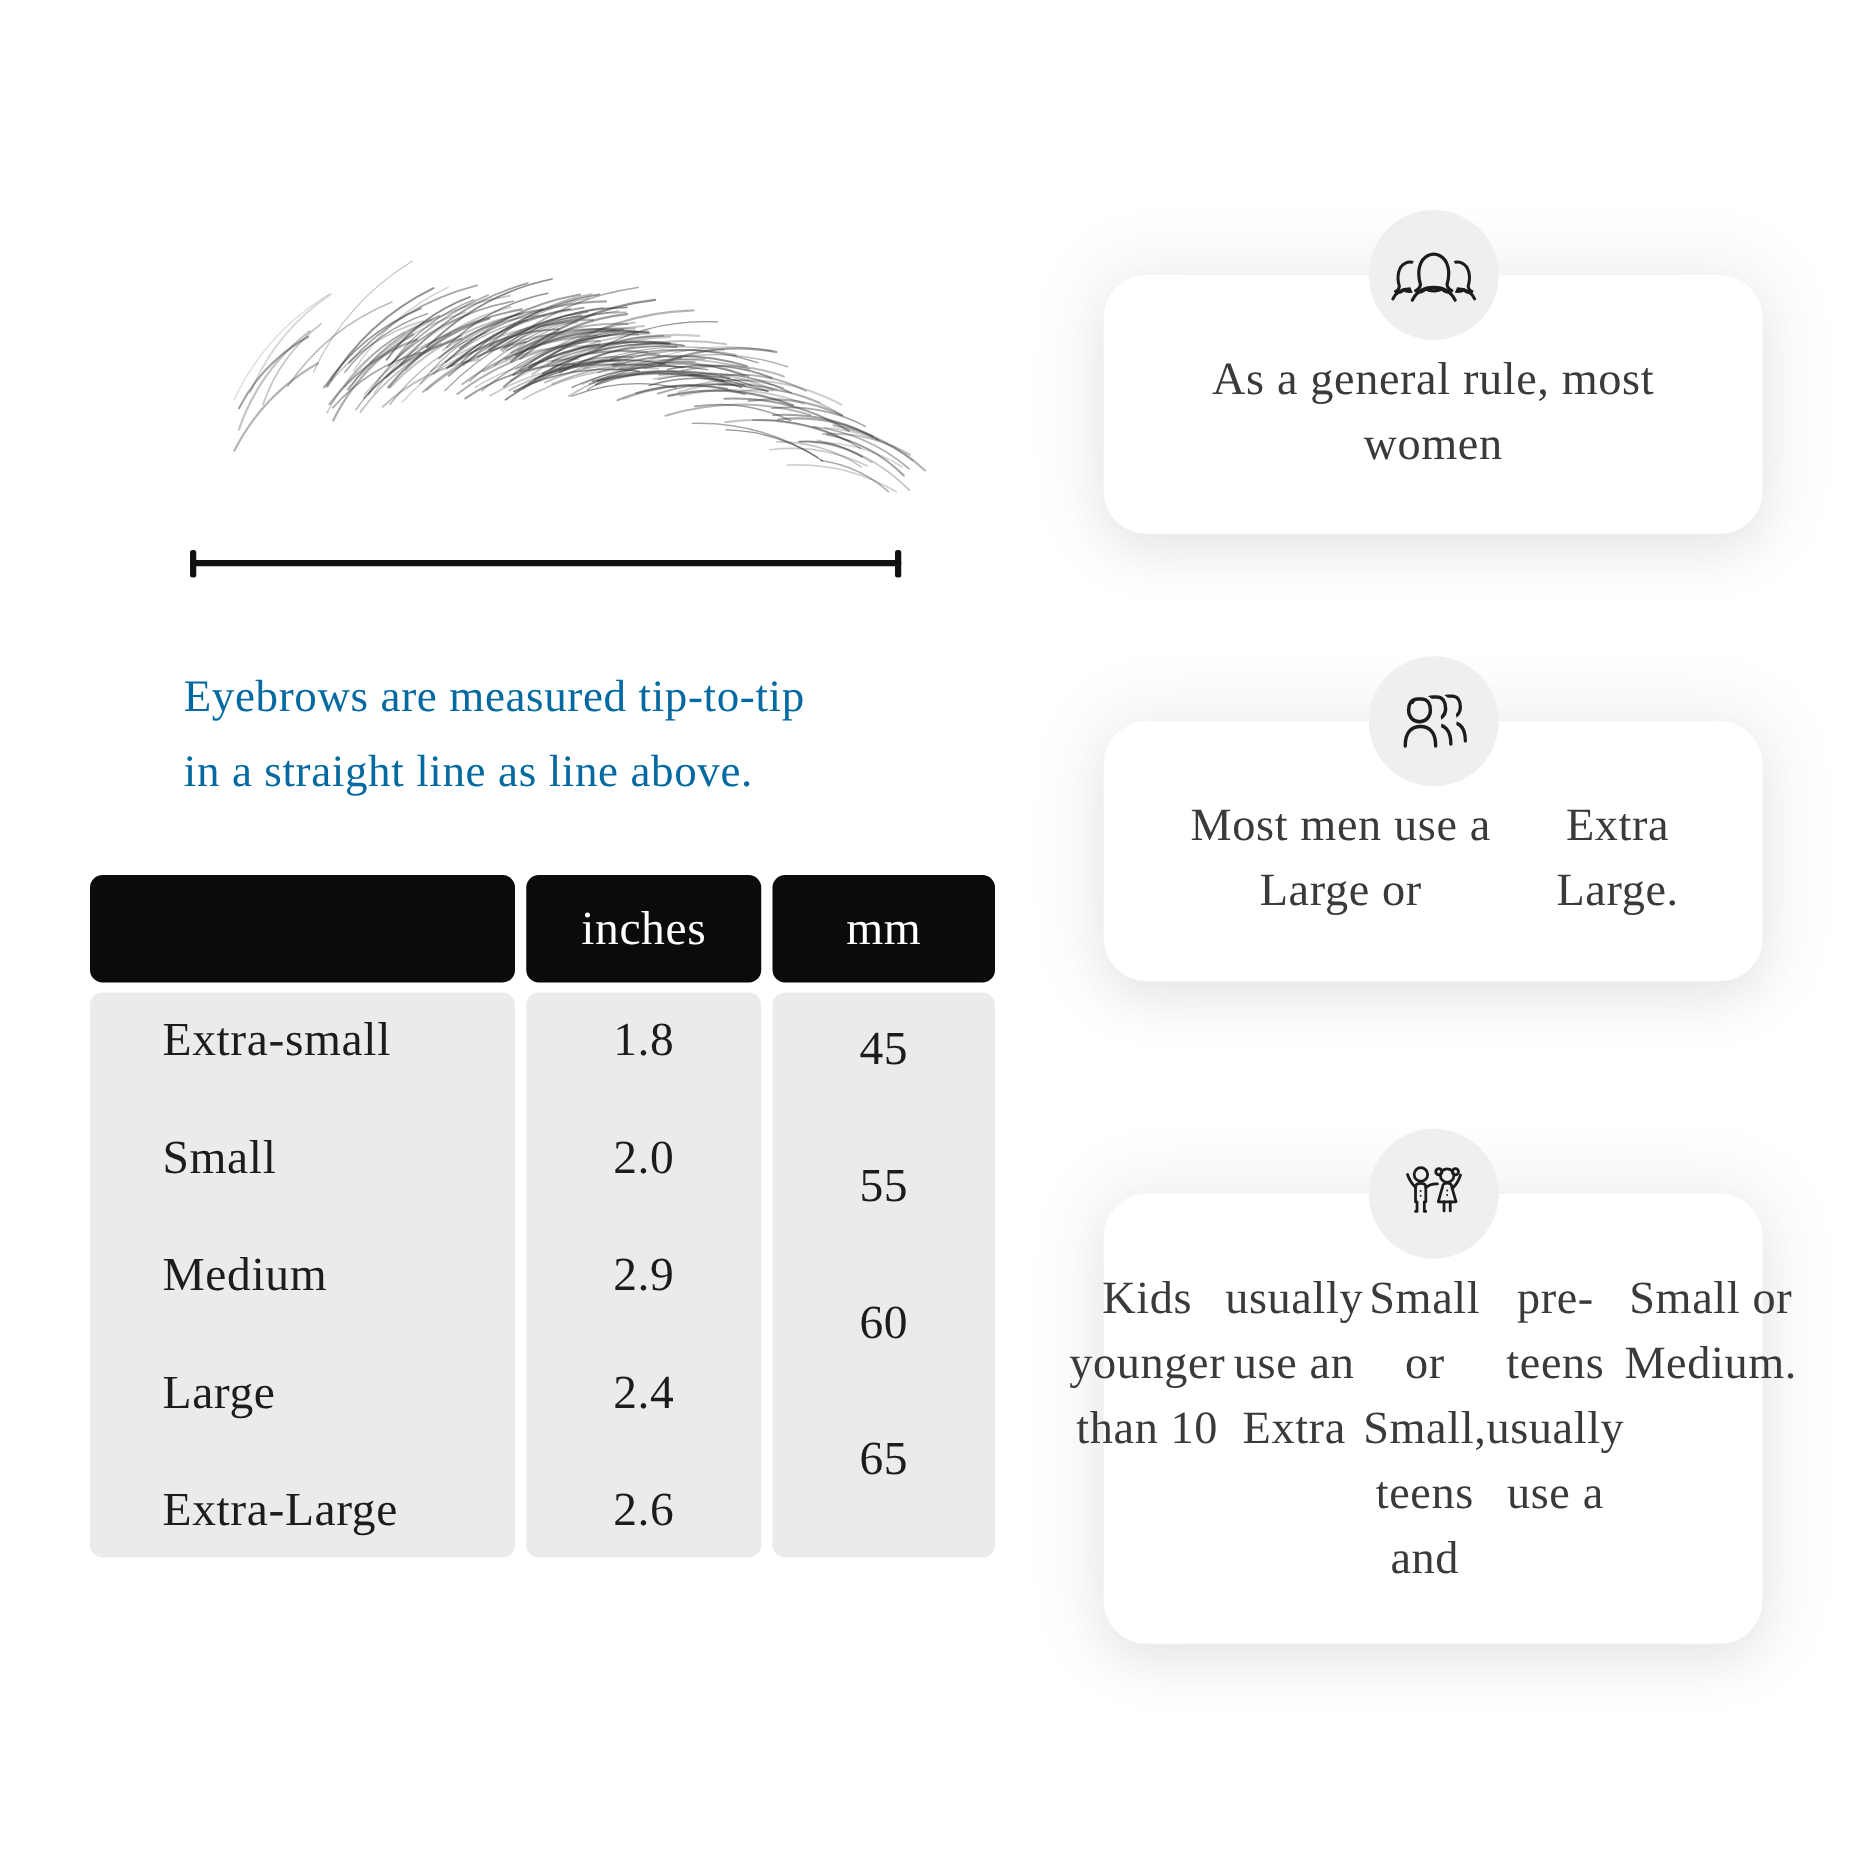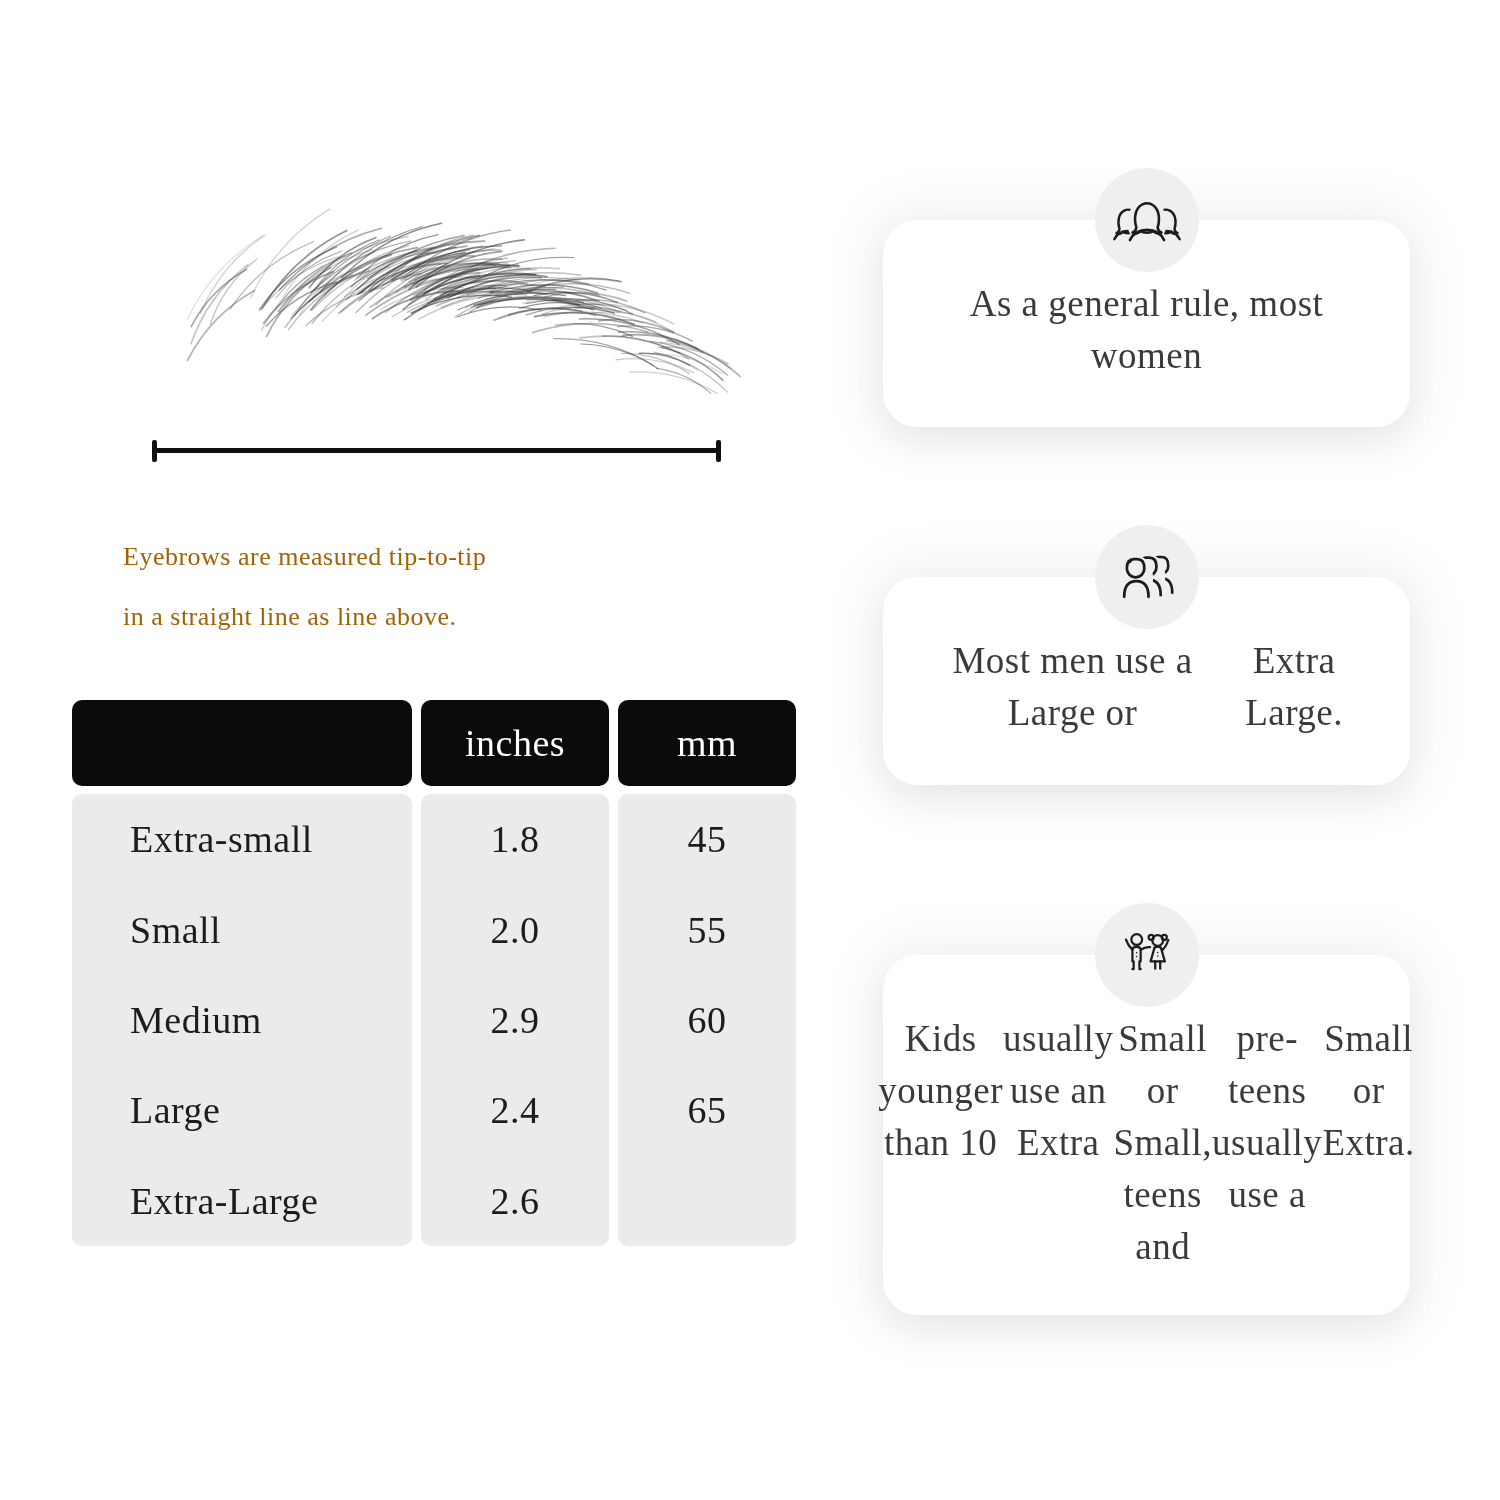--- a/index.html
+++ b/index.html
@@ -17,38 +17,38 @@
     position:absolute;left:152px;top:448px;width:569px;height:5px;
     background:#101010;border-radius:2px;
   }
   .measure-line .cap{
     position:absolute;top:-8.5px;width:5px;height:22px;background:#101010;border-radius:2px;
   }
   .measure-line .cap.left{left:0;}
   .measure-line .cap.right{right:0;}
 
   .caption{
-    position:absolute;left:123px;top:527px;width:640px;
-    font-size:26px;line-height:60px;color:#a16207;letter-spacing:.5px;
+    position:absolute;left:147px;top:527px;width:640px;
+    font-size:36px;line-height:60px;color:#0369a1;letter-spacing:.5px;
   }
 
   
   .size-table{
     position:absolute;left:72px;top:700px;
     display:grid;grid-template-columns:340px 188px 178px;grid-template-rows:86px 452px;
     gap:8px 9px;
   }
   .th{
     background:#0b0b0b;border-radius:10px;color:#ffffff;
     display:flex;align-items:center;justify-content:center;
     font-size:38px;letter-spacing:.5px;
   }
   .tcol{
     background:#ebebeb;border-radius:10px;
-    display:flex;flex-direction:column;
+    display:flex;flex-direction:column;gap:19px;
   }
   .trow{
     height:90.4px;display:flex;align-items:center;justify-content:center;
     font-size:38px;color:#1c1c1c;letter-spacing:.5px;
   }
   .trow.label{justify-content:flex-start;padding-left:58px;}
 
   
   .card{
     position:absolute;left:883px;width:527px;background:#ffffff;border-radius:34px;
@@ -361,15 +361,15 @@
         <circle class="icon-dot" cx="12.5" cy="-3" r="0.9"></circle>
         <circle class="icon-dot" cx="12.5" cy="1.2" r="0.9"></circle>
       </g>
     </svg>
   </div>
   <div class="card-text">
     <div>Kids younger than 10</div>
     <div>usually use an Extra</div>
     <div>Small or Small, teens and</div>
     <div>pre-teens usually use a</div>
-    <div>Small or Extra.</div>
+    <div>Small or Medium.</div>
   </div>
 </div>
 
 </body></html>

